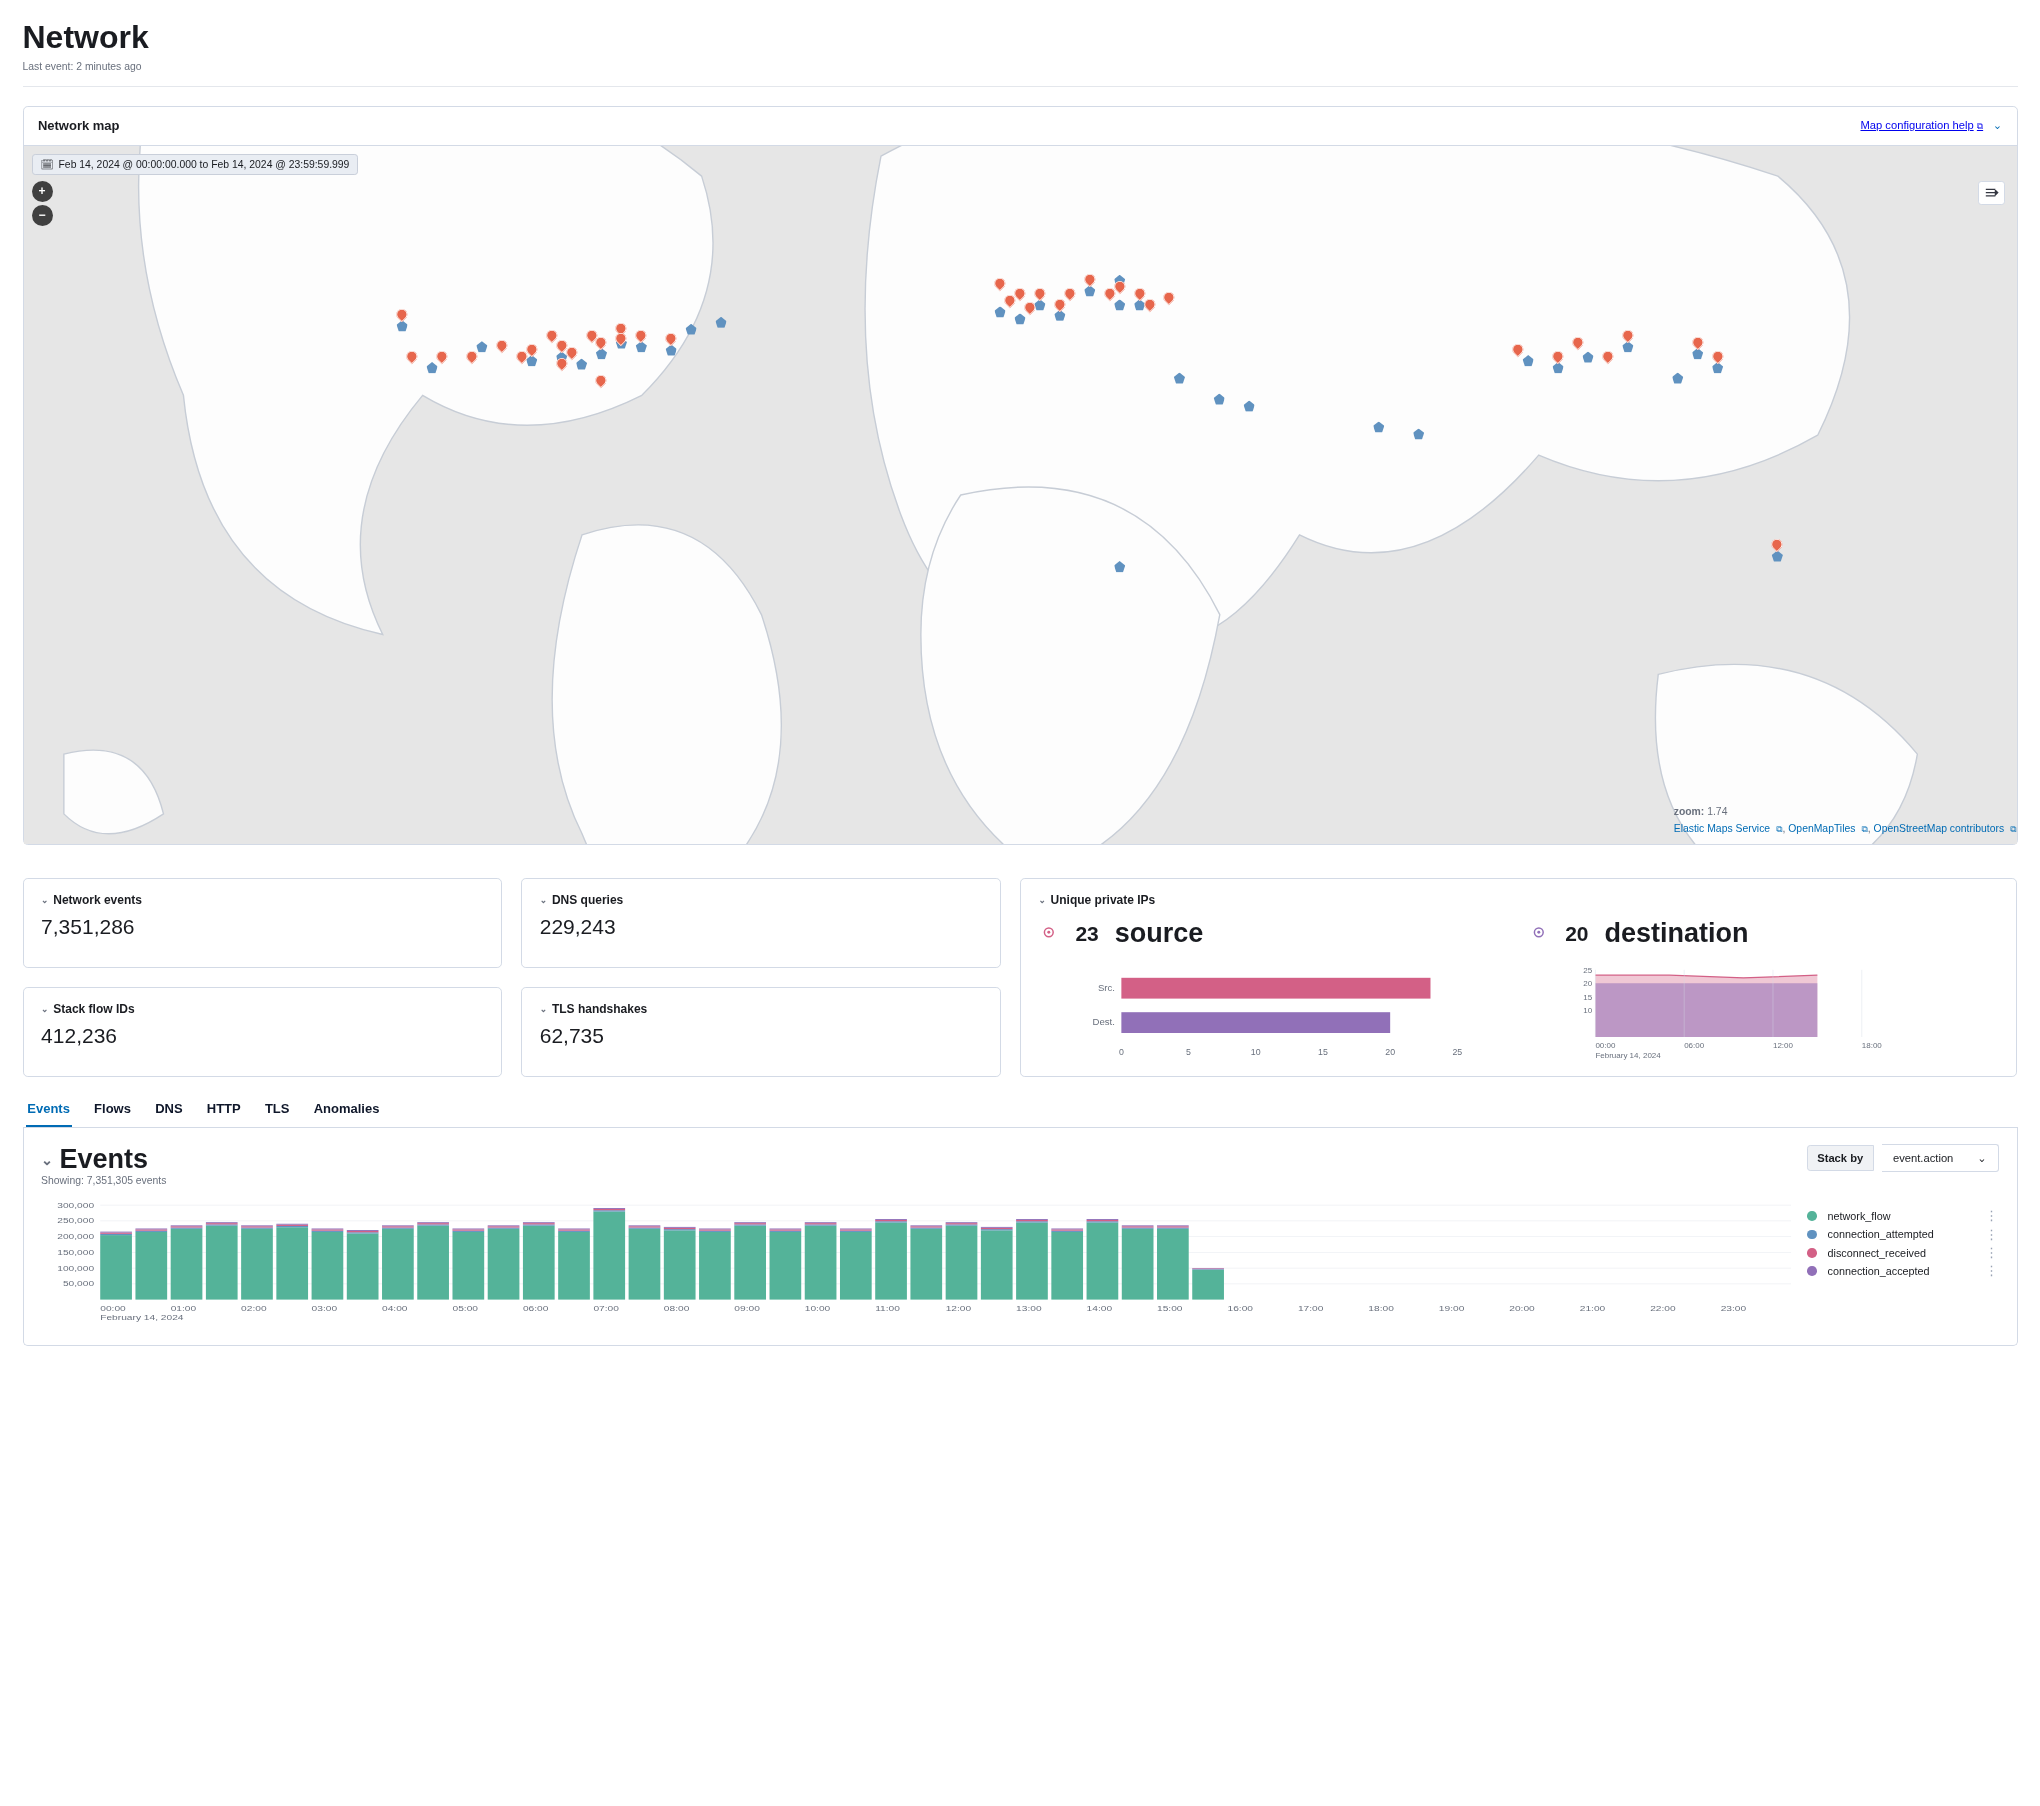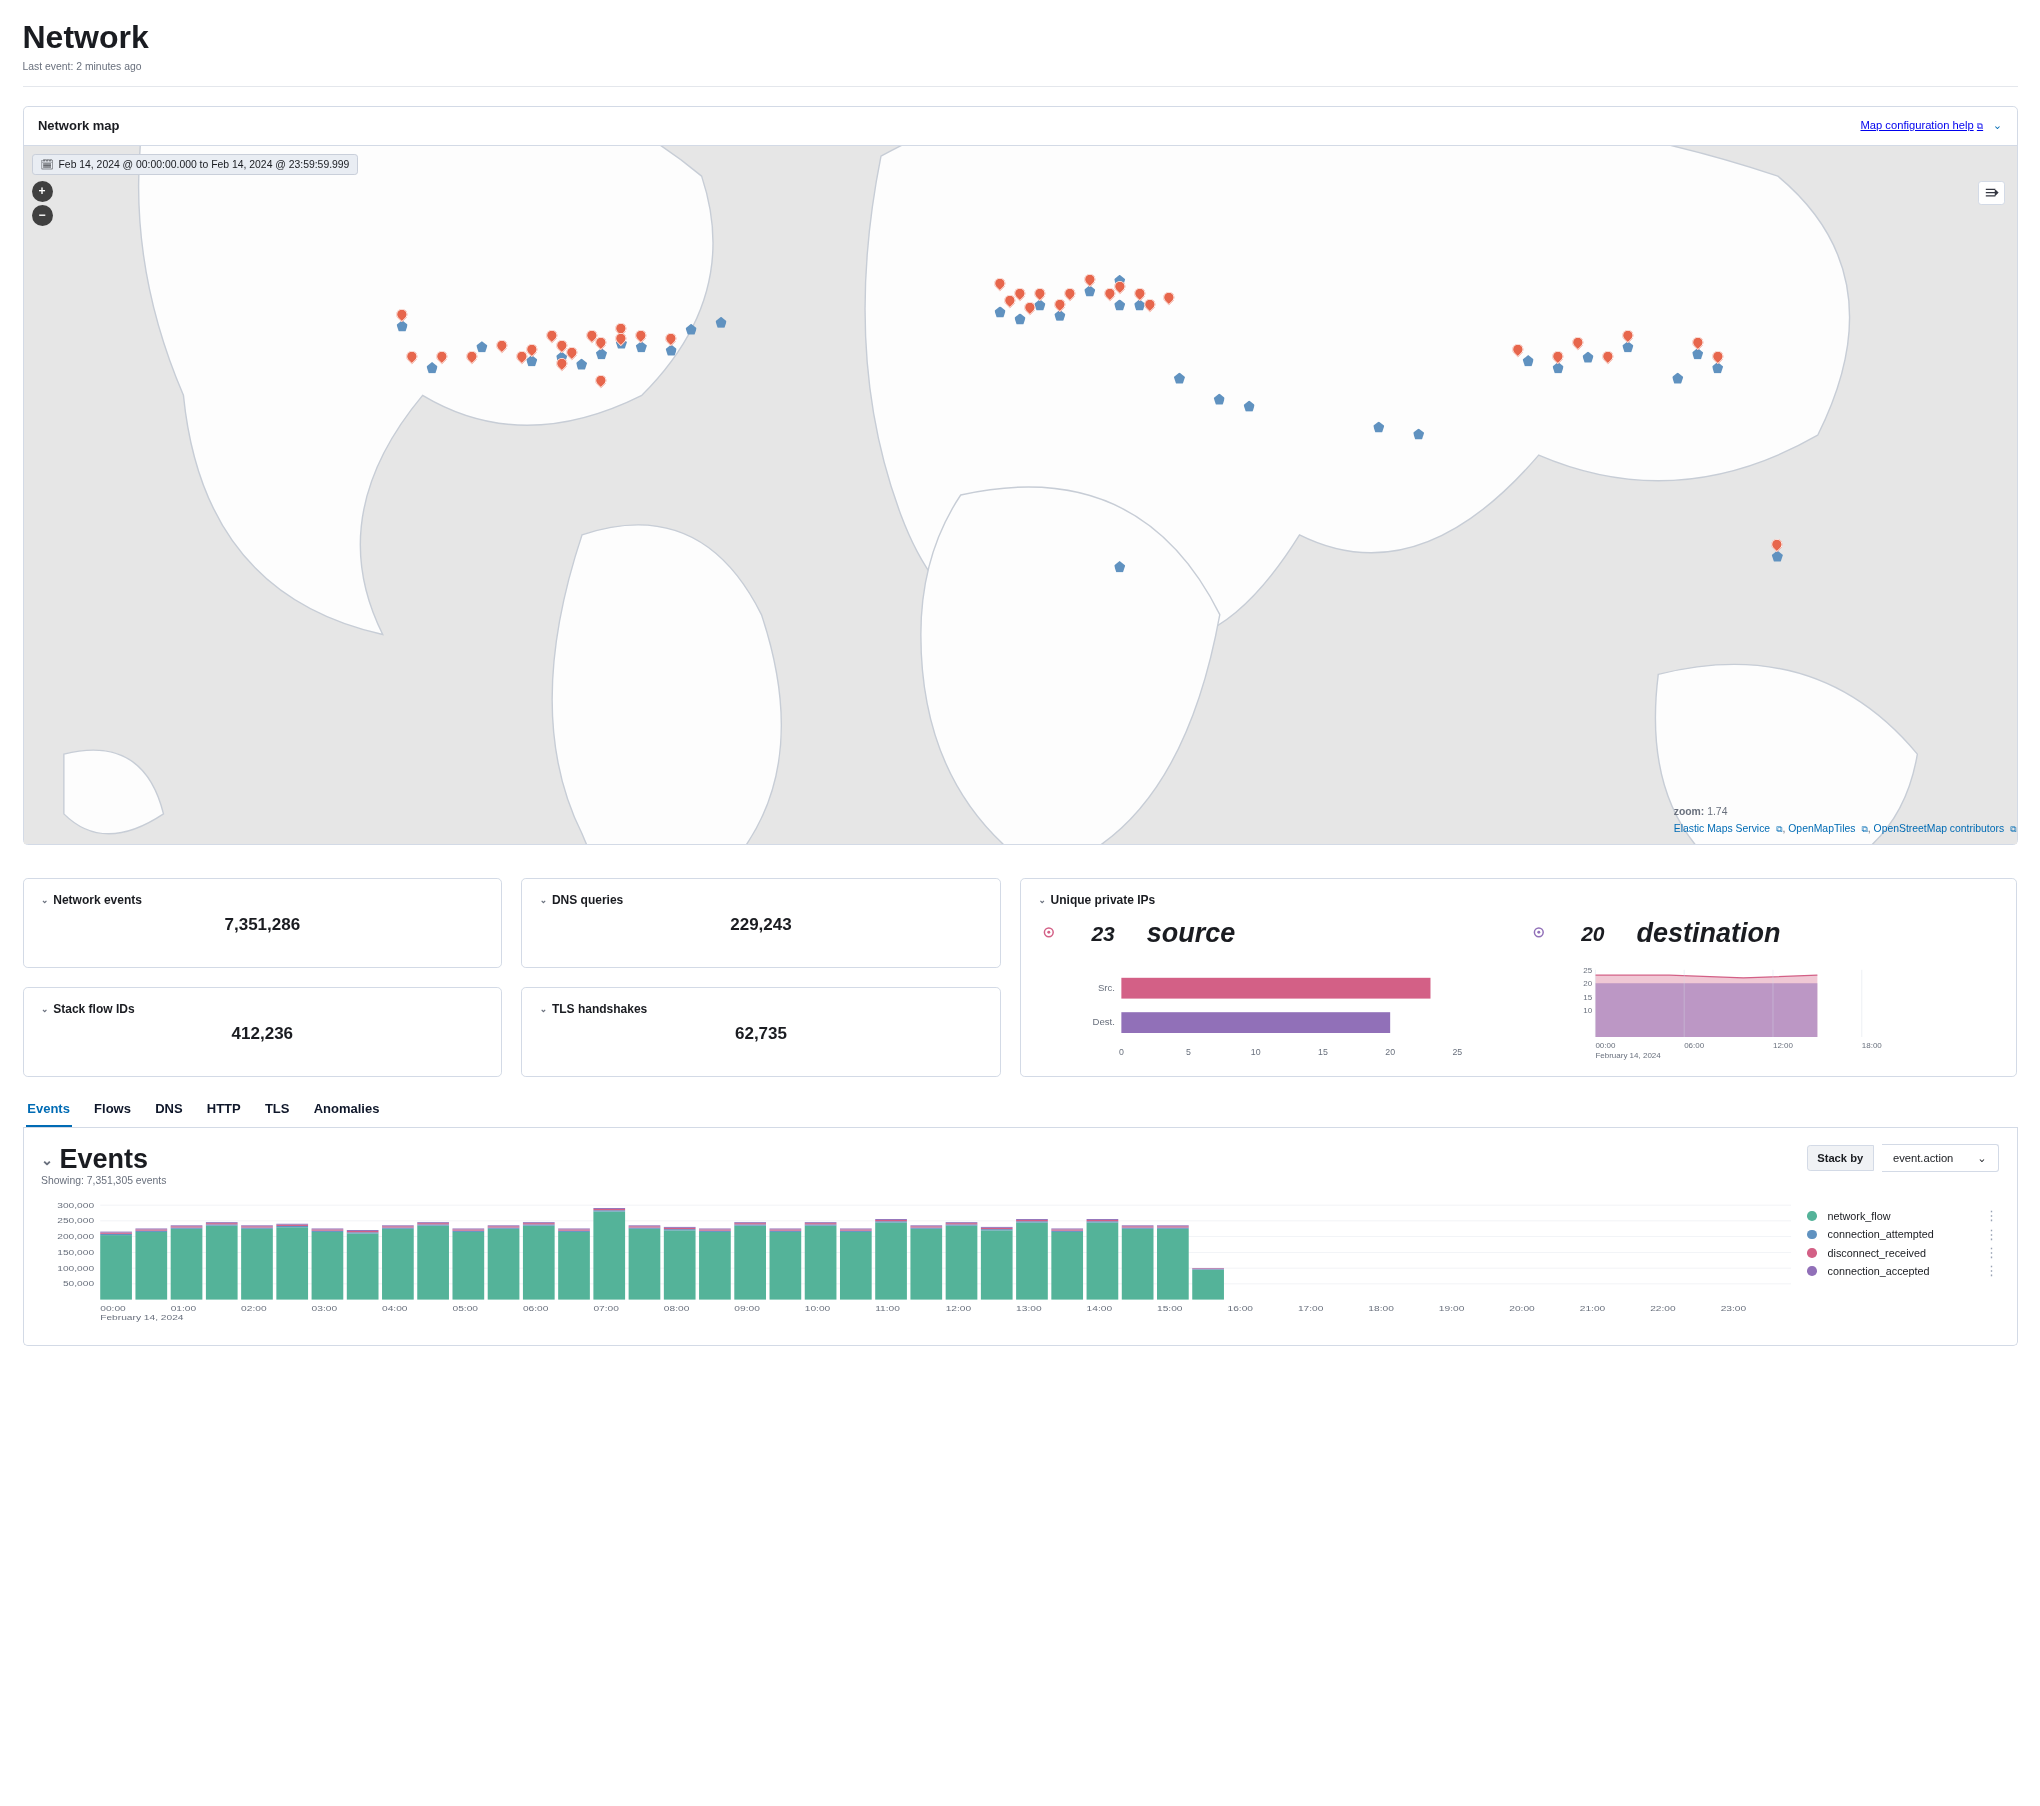--- a/index.html
+++ b/index.html
@@ -25,26 +25,26 @@
   .pin { position:absolute; width:11.2px; height:11.2px; transform: translate(-50%, -100%); z-index:3;}
   .pin.src { background:#e7664c; border-radius:50% 50% 50% 0; transform: translate(-50%, -100%) rotate(-45deg); box-shadow: 0 0 0 0.8px #fff inset;}
   .pin.dst { width:11.2px; height:11.2px; z-index:2; transform: translate(-50%, -30%);}
   .pin.dst::before{ content:""; position:absolute; inset:0; background:#6092c0; clip-path: polygon(50% 0, 100% 40%, 80% 100%, 20% 100%, 0 40%); }
 
   .stat-row { display: grid; grid-template-columns: 1fr 1fr 2.08fr; gap: 19px; margin-bottom: 14.4px; }
   .stat-col-left { display: grid; grid-template-rows: 1fr 1fr; gap: 19px; }
   .stat-card { border: 0.8px solid #d3dae6; border-radius: 4.8px; padding: 14.4px 17.6px; }
   .stat-card .label { font-size: 12px; font-weight: 700; margin-bottom: 8px; display:flex; align-items:center; gap:4.8px; }
   .stat-card .label .caret { font-size: 8.8px; color:#69707d; }
-  .stat-card .value { font-size: 17px; font-weight: 700; text-align: center; }
+  .stat-card .value { font-size: 21px; font-weight: 400; }
 
   .uip-card { border: 0.8px solid #d3dae6; border-radius: 4.8px; padding: 14.4px 17.6px; }
   .uip-header { font-size: 12px; font-weight: 700; display:flex; align-items:center; gap:4.8px; margin-bottom:11.2px; }
   .uip-row { display: grid; grid-template-columns: 1fr 1fr; gap: 19px; margin-bottom: 16px; }
-  .uip-stat { display: flex; align-items: center; gap: 32px; font-style: italic; }
+  .uip-stat { display: flex; align-items: center; gap: 16px; }
   .uip-stat .icon { width: 21px; height: 21px; display:flex; align-items:center; justify-content:center; }
   .uip-stat .num { font-size: 21px; font-weight: 700; }
   .uip-stat .lbl { font-size: 27px; font-weight: 800; }
   .uip-charts { display: grid; grid-template-columns: 1fr 1fr; gap: 19px; }
   .mini-chart { height: 96px; position:relative; font-size:8.8px; color:#69707d; }
 
   .tabs { display: flex; gap: 21px; border-bottom: 0.8px solid #d3dae6; margin-bottom: 0; padding: 0 3.2px; }
   .tab { padding: 9.6px 1.6px; font-size: 13px; font-weight: 700; color: #0f172a; cursor: pointer; border-bottom: 2.4px solid transparent; }
   .tab.active { color: #006bb4; border-bottom-color: #006bb4; }
 

